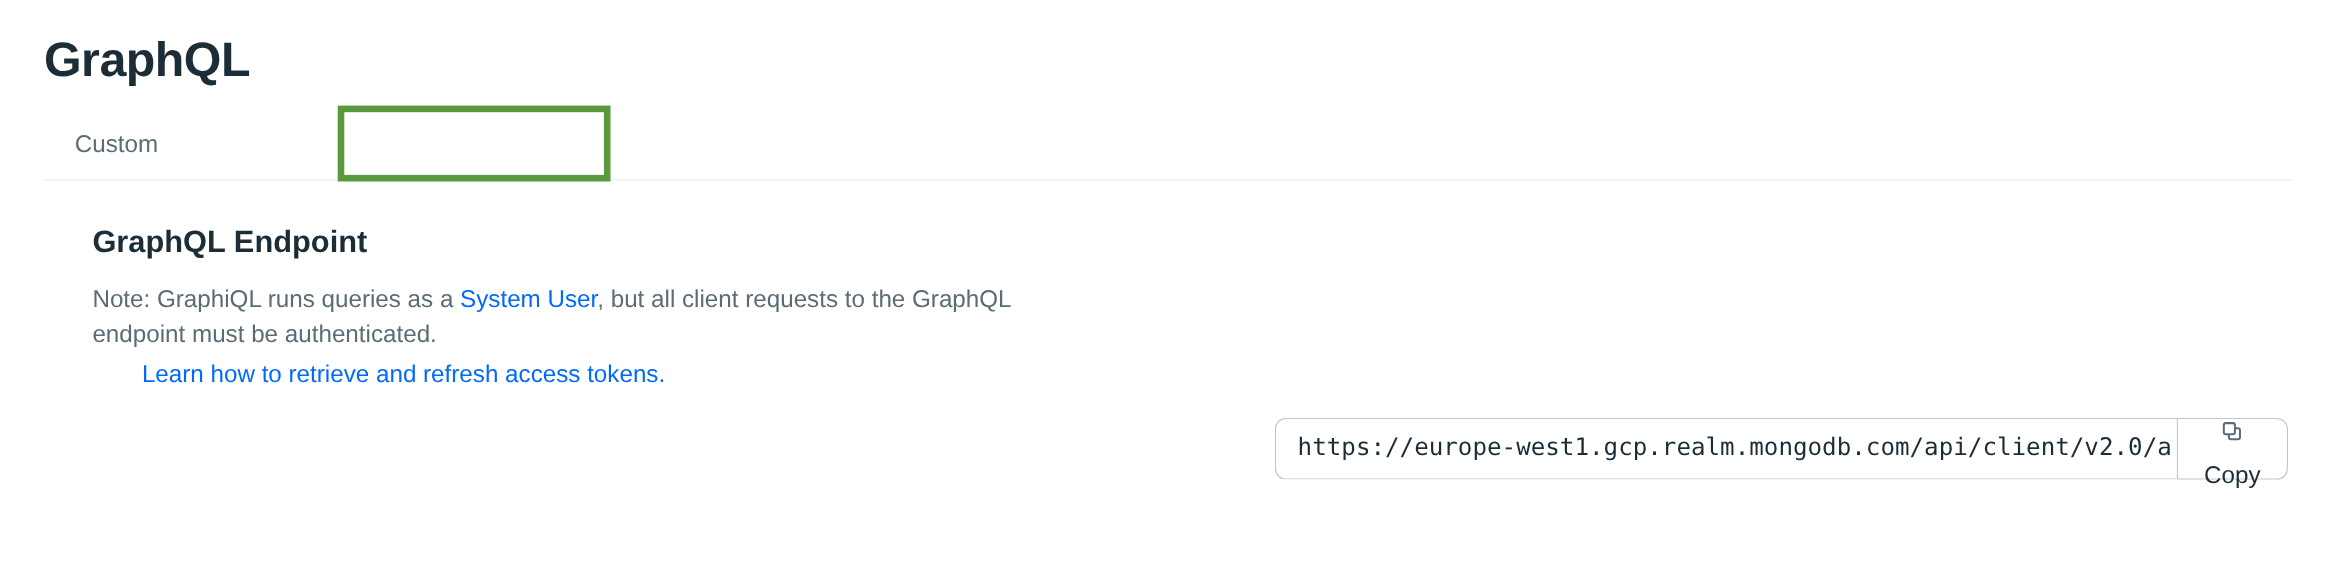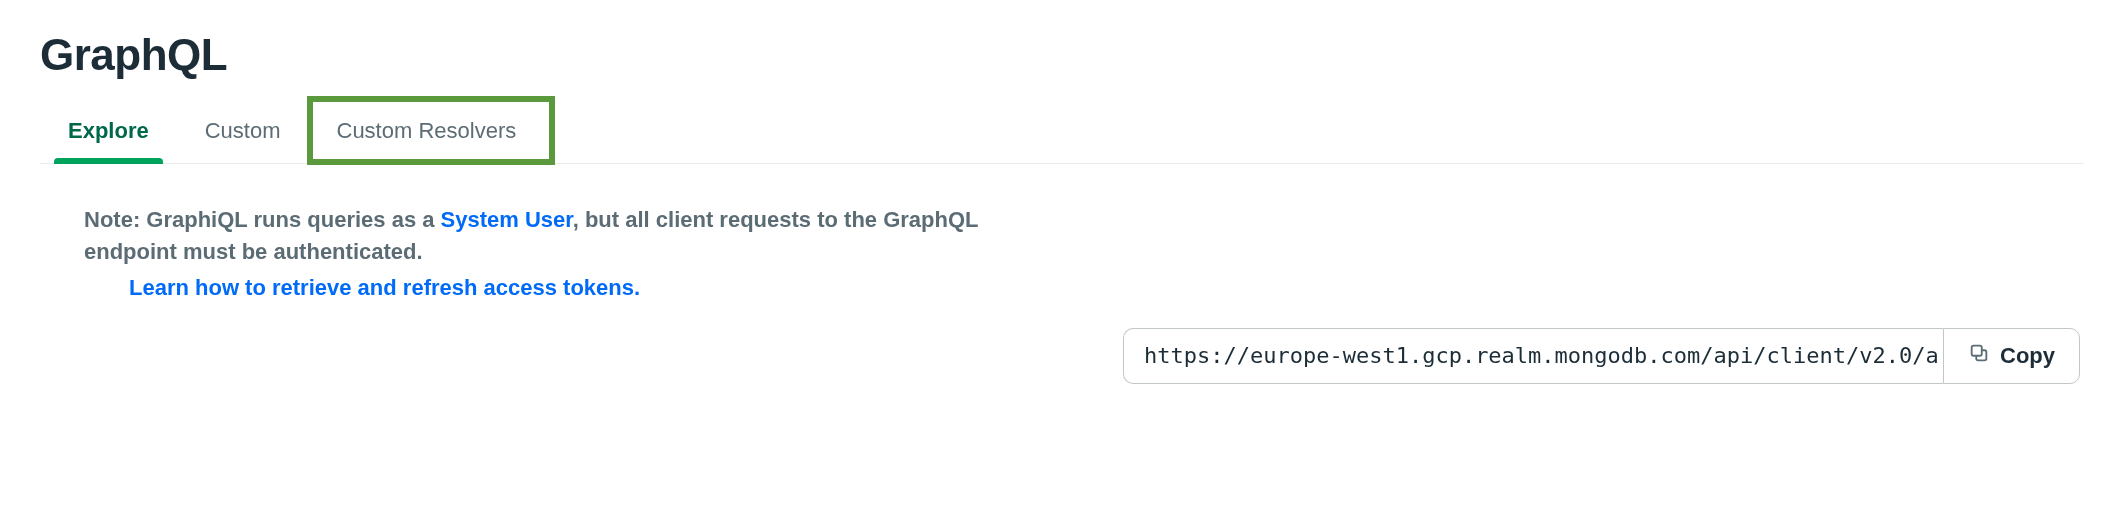--- a/index.html
+++ b/index.html
@@ -67,21 +67,20 @@
     font-size: 28px;
     font-weight: 700;
     color: #1C2D38;
     margin-bottom: 20px;
   }
   .note {
     font-size: 22px;
     color: #5C6C75;
     line-height: 1.45;
     max-width: 920px;
-    font-weight: bold;
   }
   .note a.sys-user {
     color: #016BF8;
     text-decoration: none;
   }
   .learn-link {
     display: inline-block;
     margin-top: 4px;
     font-size: 22px;
     color: #016BF8;
@@ -107,56 +106,52 @@
   }
   .copy-btn {
     display: flex;
     align-items: center;
     gap: 10px;
     border: 1px solid #C1C7C6;
     border-radius: 0 10px 10px 0;
     background: #fff;
     padding: 0 24px;
     font-size: 22px;
-    font-weight: 700;
+    font-weight: 400;
     color: #1C2D38;
     cursor: pointer;
     height: 56px;
+    flex-direction: column;
   }
   .lower-row {
     display: flex;
     justify-content: flex-end;
     padding-right: 4px;
   }
   .lower-wrap {
     display: flex;
     align-items: center;
     margin-top: 24px;
   }
 </style>
 </head>
 <body>
 
 <div class="page">
   <h1 class="page-title">GraphQL</h1>
 
   <div class="tabs-row">
-    <div class="tab tab-active">
-      <span>Explore</span>
-    </div>
     <div class="tab" id="tab-schema">
       <span>Custom</span>
-    </div>
-    <div class="tab" id="tab-custom-resolvers">
-      <span>Custom Resolvers</span>
     </div>
     <div class="tab-highlight-box" id="highlight-box" style="left: 267px; width: 248px;"></div>
   </div>
 
   <div class="content">
+    <h2 class="section-title">GraphQL Endpoint</h2>
     <p class="note">
       <span>Note: GraphiQL runs queries as a </span><a href="#" class="sys-user">System User</a><span>, but all client requests to the GraphQL endpoint must be authenticated.</span>
       <br>
       <a href="#" class="learn-link">Learn how to retrieve and refresh access tokens.</a>
     </p>
 
     <div class="lower-row">
       <div class="lower-wrap">
         <div class="endpoint-input">
           <span>https://europe-west1.gcp.realm.mongodb.com/api/client/v2.0/a</span>

